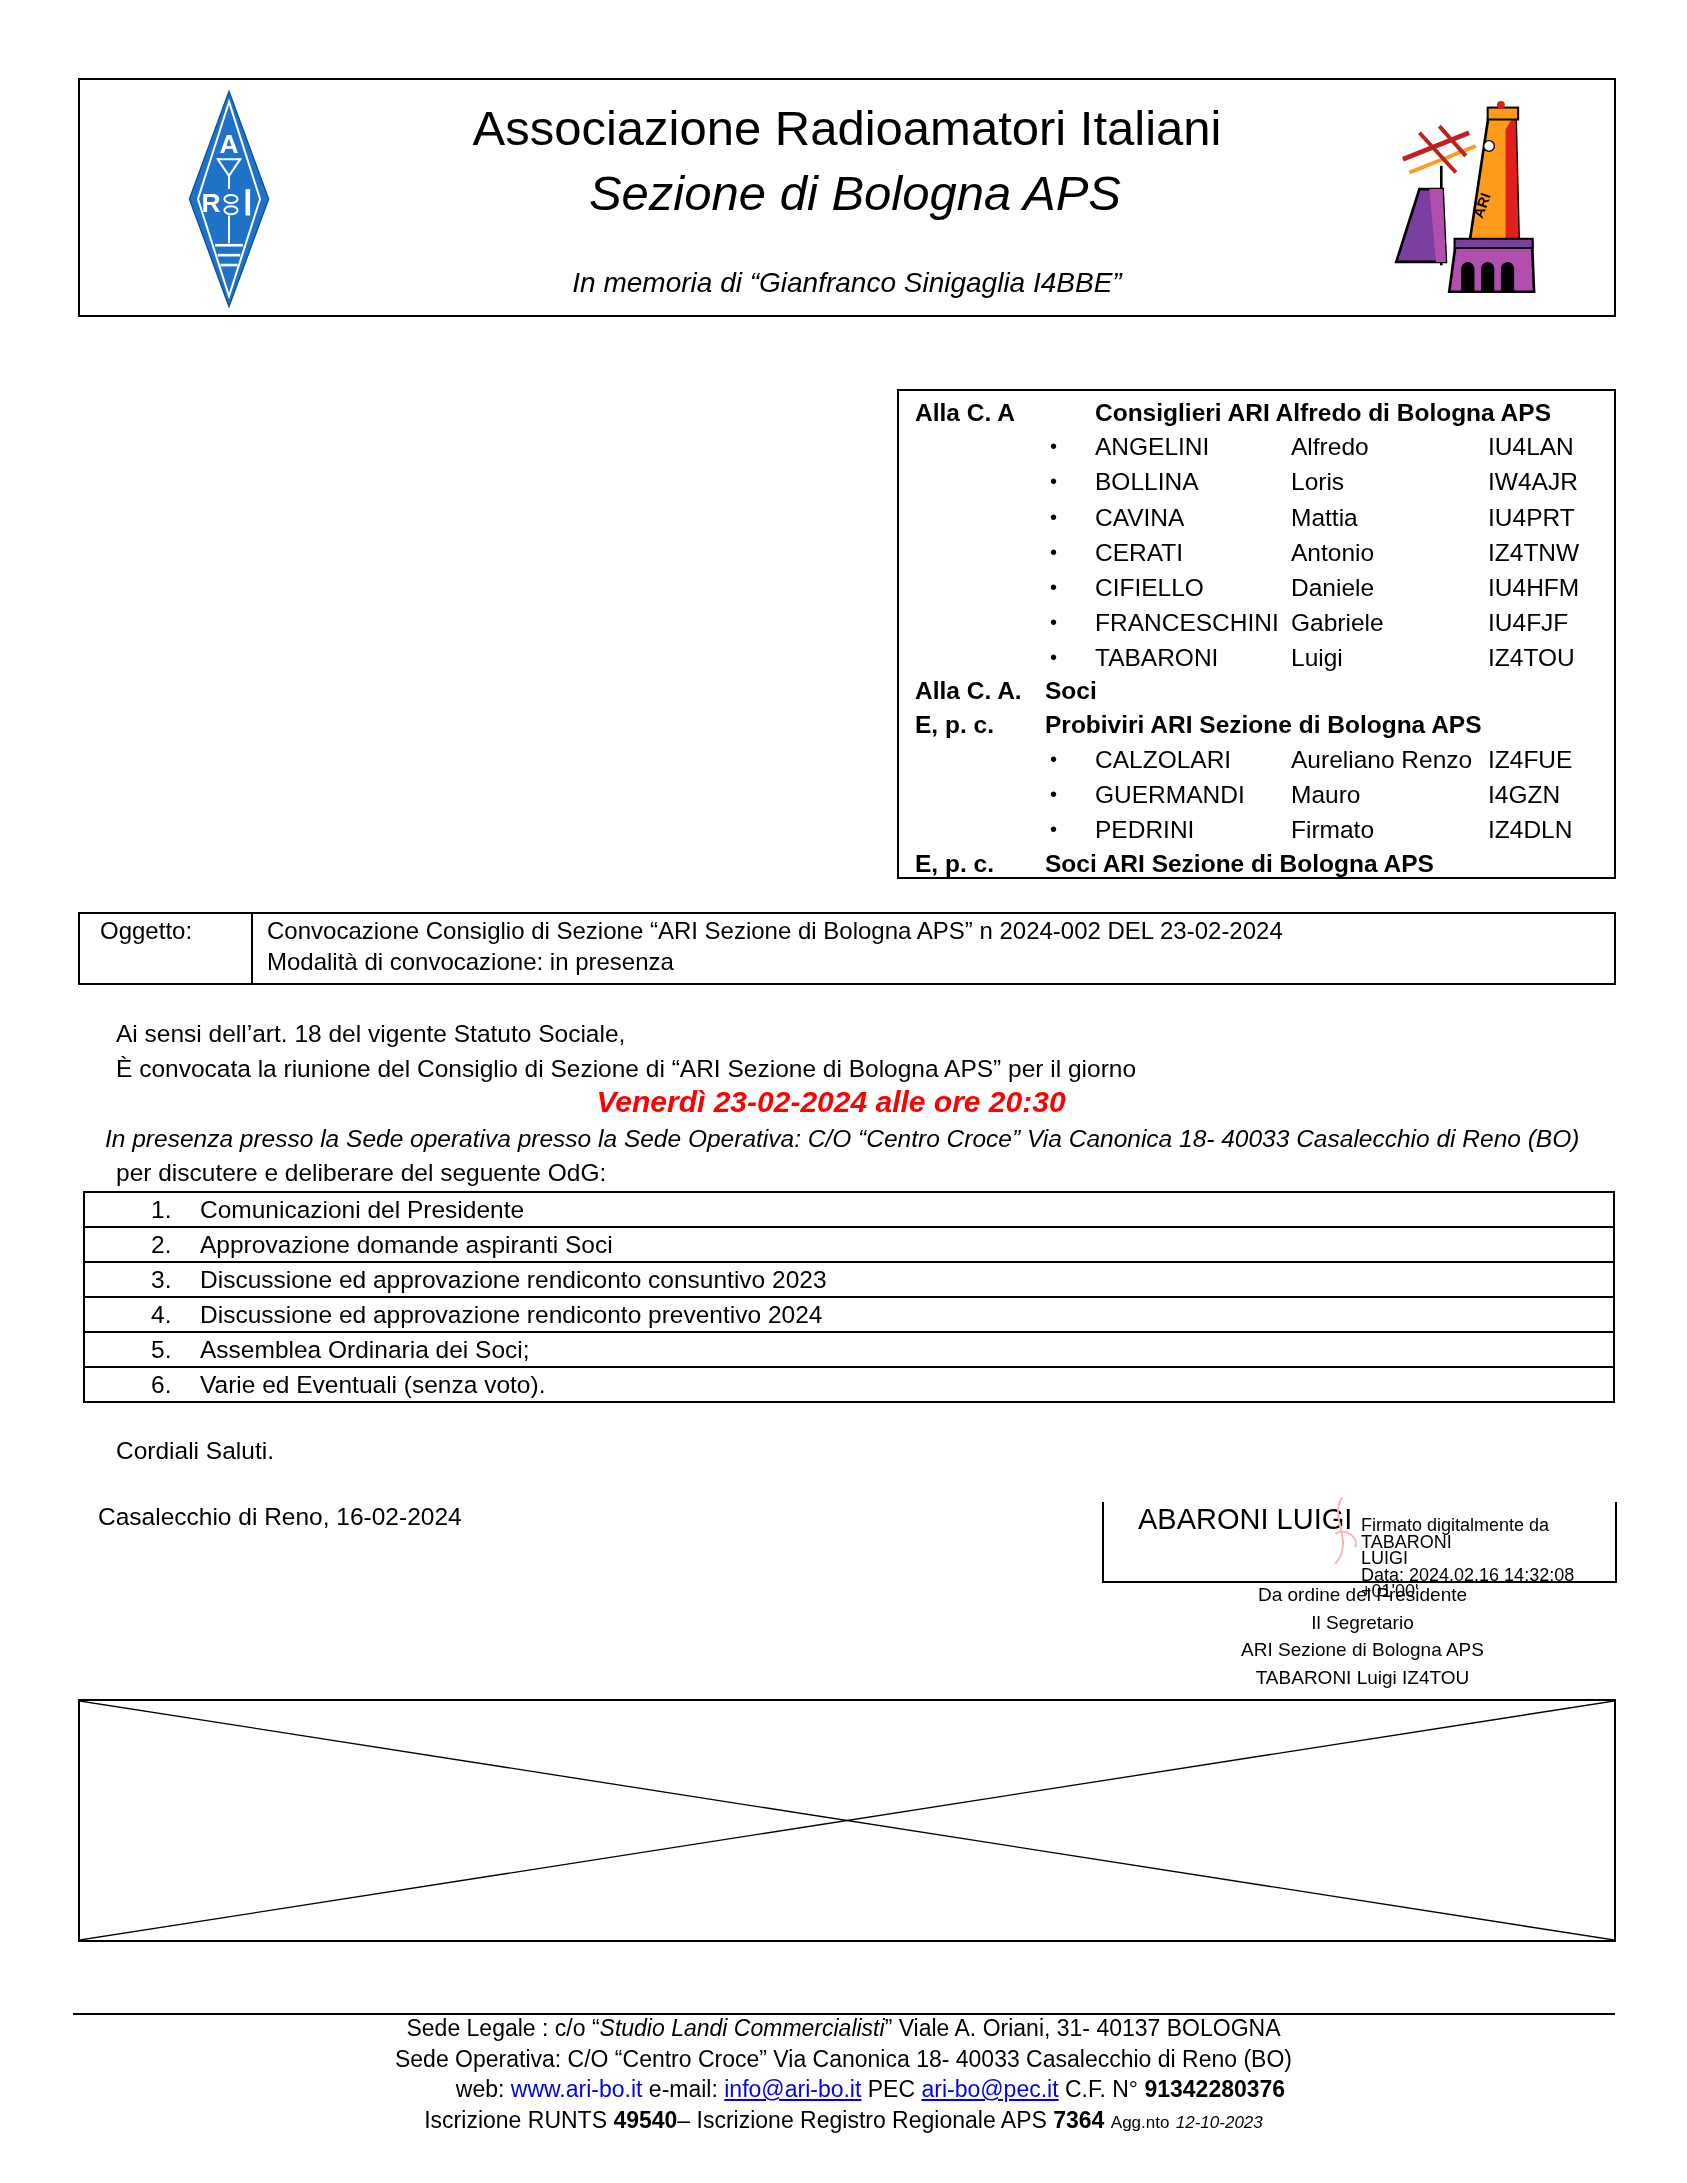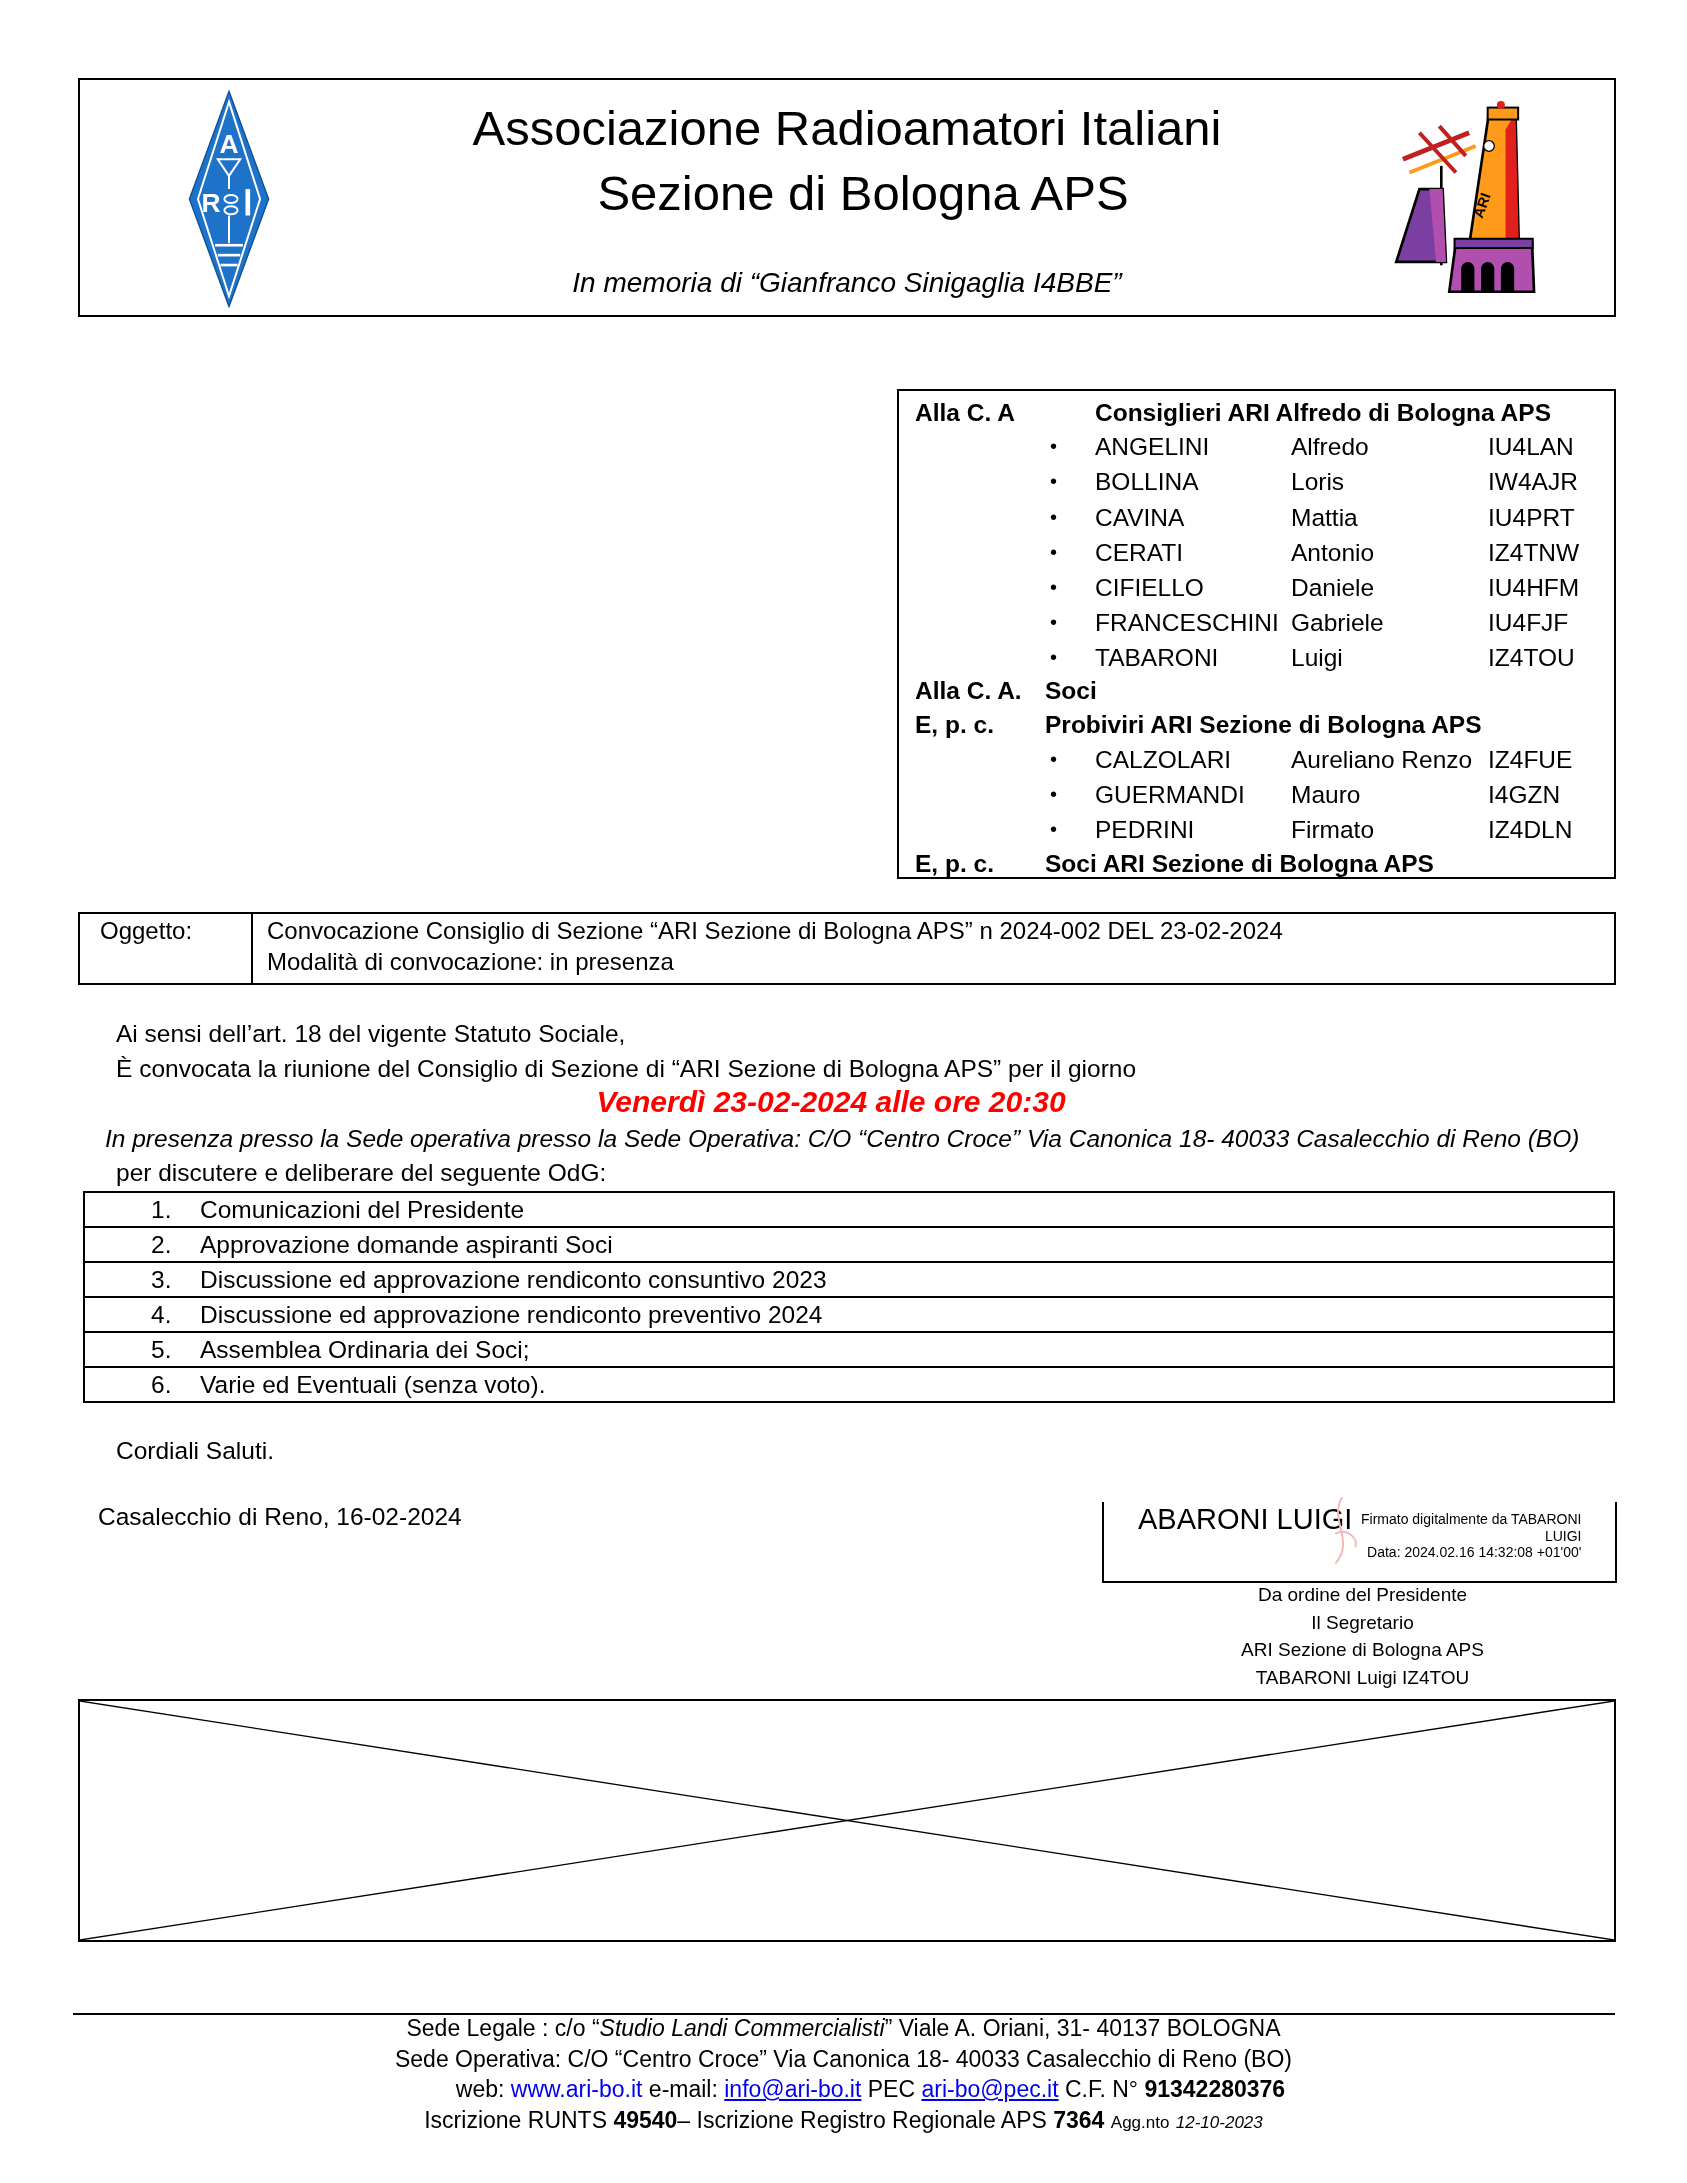--- a/index.html
+++ b/index.html
@@ -5,21 +5,21 @@
   html, body { margin: 0; padding: 0; background: #ffffff; }
   body { width: 1687px; height: 2183px; position: relative; overflow: hidden;
          font-family: "Liberation Sans", "DejaVu Sans", sans-serif; color: #000; }
   .abs { position: absolute; }
 
   
   #header { left: 78px; top: 78px; width: 1534px; height: 235px; border: 2px solid #000; }
   #ari-logo { left: 106px; top: 10px; width: 86px; height: 218px; }
   #tower-logo { left: 1303px; top: 13.2px; width: 212px; height: 212px; }
   #title1 { left: 0; width: 100%; top: 20px; text-align: center; font-size: 49px; }
-  #title2 { left: 16px; width: 100%; top: 85px; text-align: center; font-size: 49px; }
+  #title2 { left: 8px; width: 100%; top: 85px; text-align: center; font-size: 49px; font-style: italic; }
   #memoria { left: 0; width: 100%; top: 187px; text-align: center; font-size: 28px; font-style: italic; }
 
   
   #recipients { left: 897px; top: 389px; width: 715px; height: 486px; border: 2px solid #000; }
   .rrow { position: absolute; left: 0; height: 35px; width: 100%; font-size: 24.5px; line-height: 35px; }
   .rlabel { position: absolute; left: 16px; font-weight: bold; }
   .rgroup { position: absolute; left: 146px; font-weight: bold; }
   .rgroup2 { position: absolute; left: 196px; font-weight: bold; }
   .rbullet { position: absolute; left: 151px; font-size: 20px; }
   .rsurname { position: absolute; left: 196px; }
@@ -40,21 +40,21 @@
   
   #odg { left: 83px; top: 1191px; width: 1528px; border: 2px solid #000; border-bottom: none; }
   .odg-row { position: relative; height: 33px; border-bottom: 2px solid #000; font-size: 24.5px; line-height: 33px; }
   .odg-num { position: absolute; left: 66px; }
   .odg-text { position: absolute; left: 115px; }
 
   
   #sig-box { left: 1102px; top: 1502px; width: 511px; height: 79px; border-left: 2px solid #000; border-right: 2px solid #000; border-bottom: 2px solid #000; }
   #sig-name { left: 34px; top: 1px; font-size: 29px; }
   #sig-mark { left: 218px; top: -8px; width: 40px; height: 73px; }
-  #sig-detail { left: 257px; top: 9px; font-size: 14px; line-height: 16.5px; text-align: right; }
+  #sig-detail { left: 257px; top: 15px; font-size: 18px; line-height: 16.5px; }
   .signer { left: 1111px; width: 503px; text-align: center; font-size: 19px; }
 
   
   #placeholder { left: 78px; top: 1699px; width: 1534px; height: 239px; border: 2px solid #000; }
 
   
   #footer-rule { left: 73px; top: 2013px; width: 1542px; height: 2px; background: #000; }
   .footer-line { left: 0; width: 1687px; text-align: center; font-size: 23px; white-space: nowrap; }
   .link { color: #0000ee; }
   .link-u { color: #0000ee; text-decoration: underline; }

